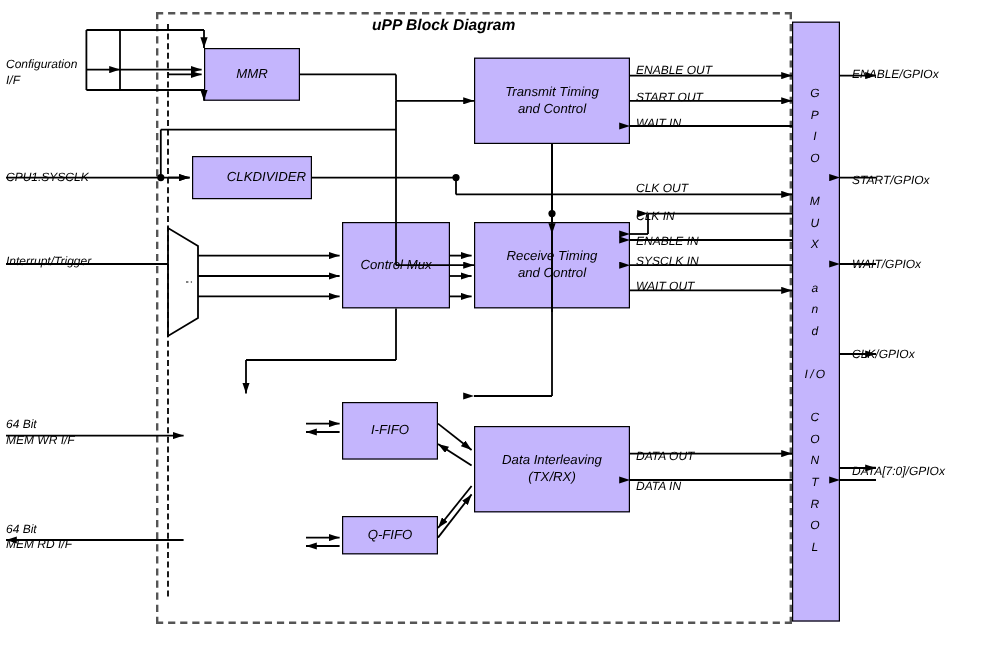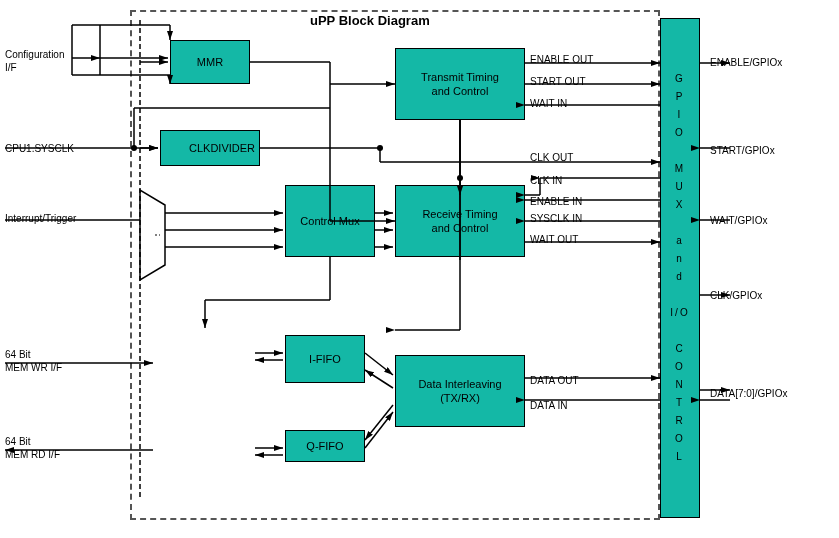--- a/index.html
+++ b/index.html
@@ -9,25 +9,26 @@
       font-size: 11px;
       width: 839px;
       height: 538px;
       overflow: hidden;
       position: relative;
     }
     .diagram {
       position: relative;
       width: 839px;
       height: 538px;
+      font-style: italic;
     }
     .block {
       position: absolute;
       border: 1.5px solid #000;
-      background: #14b8a6;
+      background: #c4b5fd;
       display: flex;
       align-items: center;
       justify-content: center;
       text-align: center;
       font-size: 11px;
       line-height: 1.3;
     }
     .label {
       position: absolute;
       font-size: 10px;

